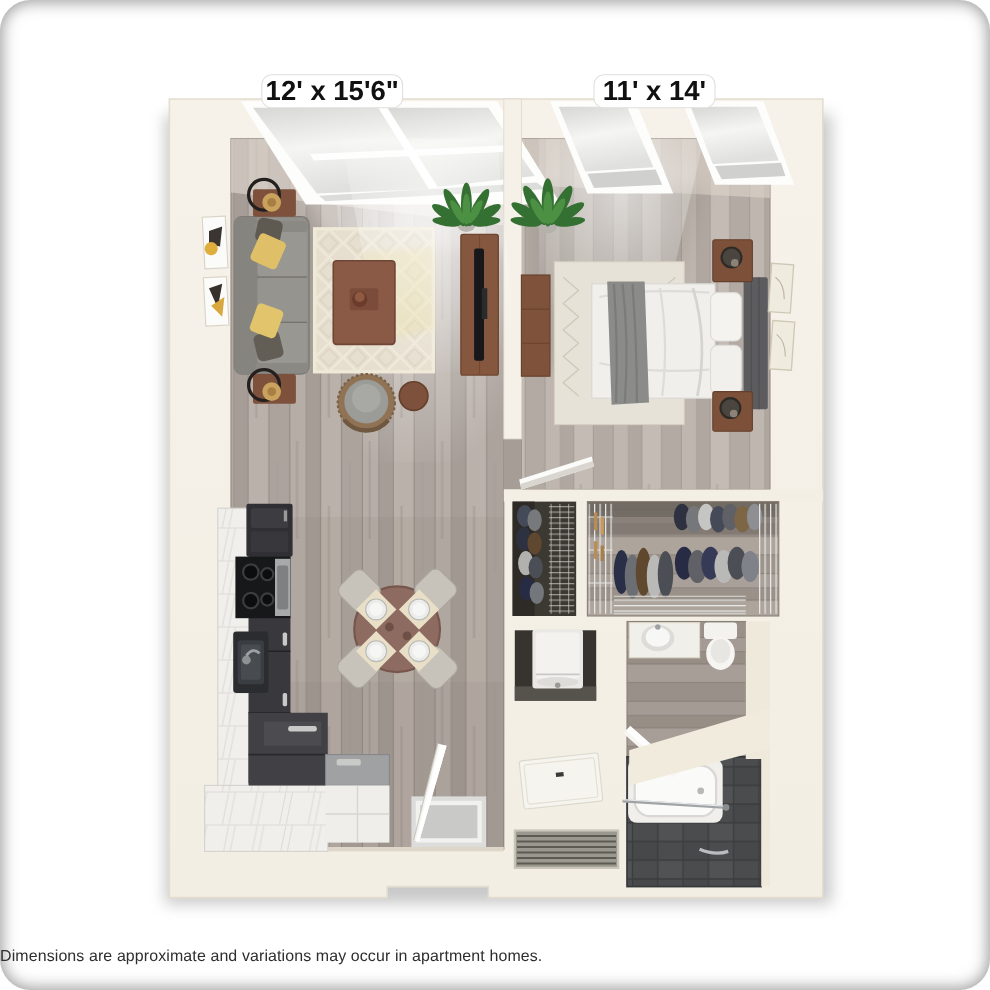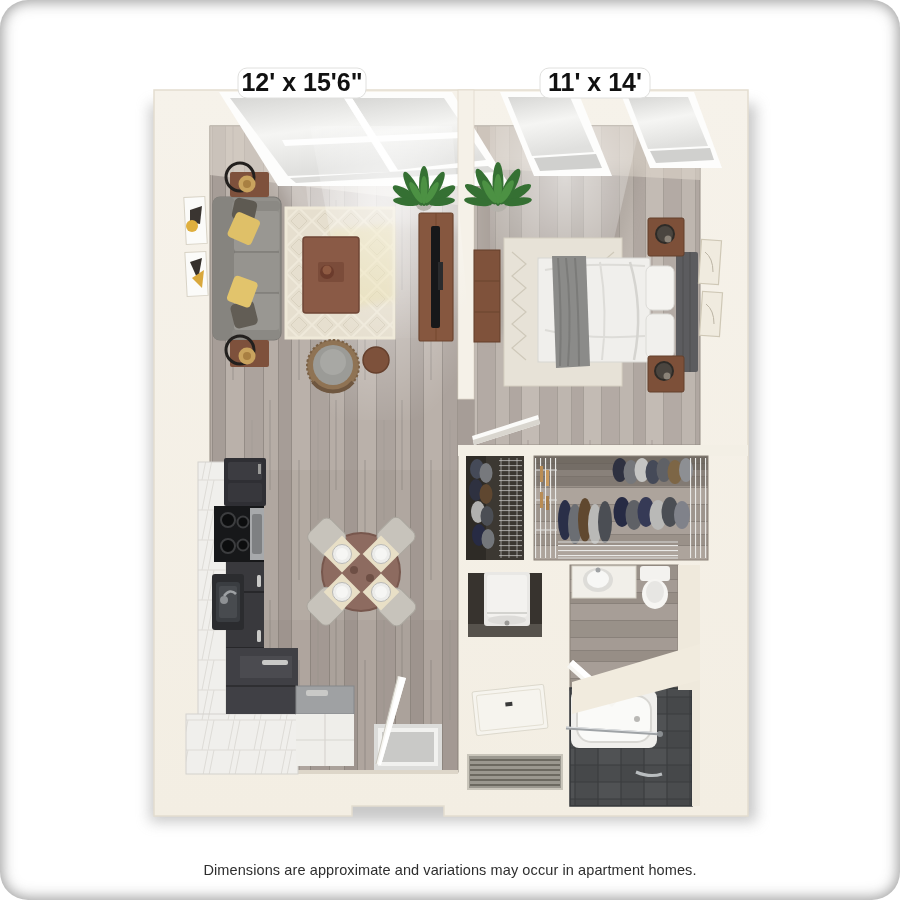--- a/index.html
+++ b/index.html
@@ -1,17 +1,17 @@
 <!DOCTYPE html>
 <html><head>
 <meta charset="utf-8">
 <style>
   html,body{margin:0;padding:0;width:900px;height:900px;background:#ffffff;font-family:"Liberation Sans",sans-serif;overflow:hidden}
   .card{position:absolute;left:0;top:0;width:900px;height:900px;border-radius:28px;box-shadow:inset 0 0 14px 2px rgba(75,75,75,.55)}
-  .caption{position:absolute;left:0;top:862px;width:900px;text-align:center;font-size:14.5px;color:#2e2e2e;letter-spacing:.1px}
+  .caption{position:absolute;left:0;top:862px;width:900px;text-align:left;font-size:14.5px;color:#2e2e2e;letter-spacing:.1px}
   svg{position:absolute;left:0;top:0}
 </style>
 </head>
 <body>
 
 <div class="card"></div>
 <svg width="900" height="900" viewBox="0 0 900 900">
 <defs>
 
   <pattern id="woodA" width="66" height="200" patternUnits="userSpaceOnUse">

